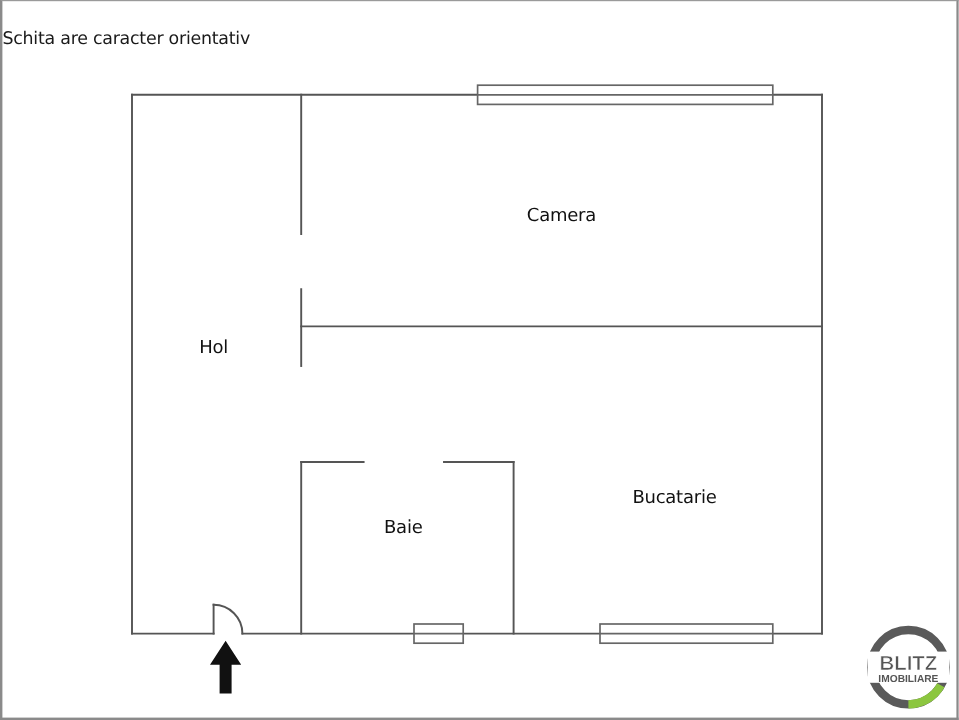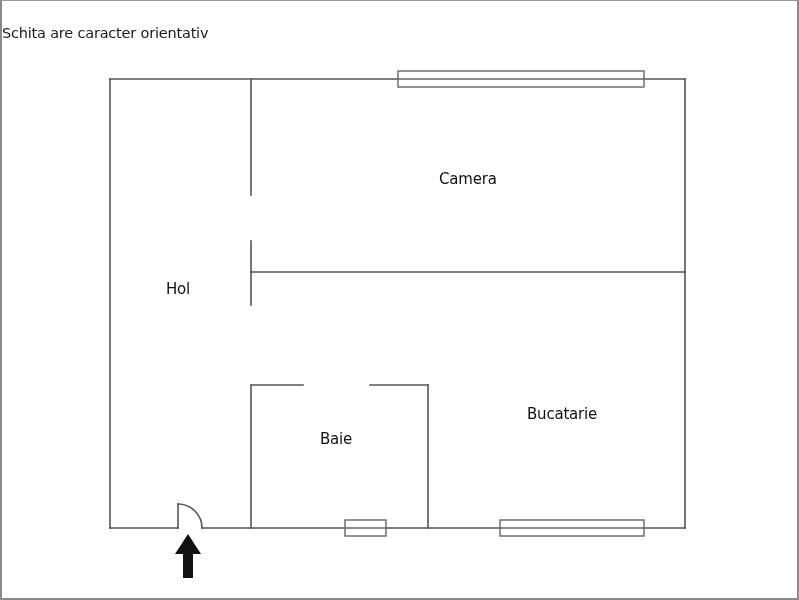--- a/index.html
+++ b/index.html
@@ -96,14 +96,23 @@
     </g>
 
     <polygon points="186,533 199,553 191,553 191,577 181,577 181,553 173,553" fill="#111111"></polygon>
   </svg>
 
   <div class="label" style="left:437px; top:169px;">Camera</div>
   <div class="label" style="left:164px; top:279px;">Hol</div>
   <div class="label" style="left:525px; top:393px;margin-top:11px;">Bucatarie</div>
   <div class="label" style="left:318px; top:429px;">Baie</div>
 
+  <div class="logo">
+    <svg width="74" height="74" viewBox="0 0 74 74">
+      <circle cx="37" cy="37" r="31" fill="#ffffff" stroke="#5a5a5a" stroke-width="7"></circle>
+      <path d="M37 68 A31 31 0 0 0 64 52" fill="none" stroke="#8cc63f" stroke-width="7"></path>
+      <rect x="3" y="24" width="68" height="26" fill="#ffffff"></rect>
+      <text x="37" y="39" text-anchor="middle" font-family="Liberation Sans, sans-serif" font-weight="bold" font-size="17" fill="#555555" stroke="#ffffff" stroke-width="0.5">BLITZ</text>
+      <text x="37" y="49" text-anchor="middle" font-family="Liberation Sans, sans-serif" font-weight="bold" font-size="8.5" fill="#555555">IMOBILIARE</text>
+    </svg>
+  </div>
 
 </div>
 
 </body></html>

